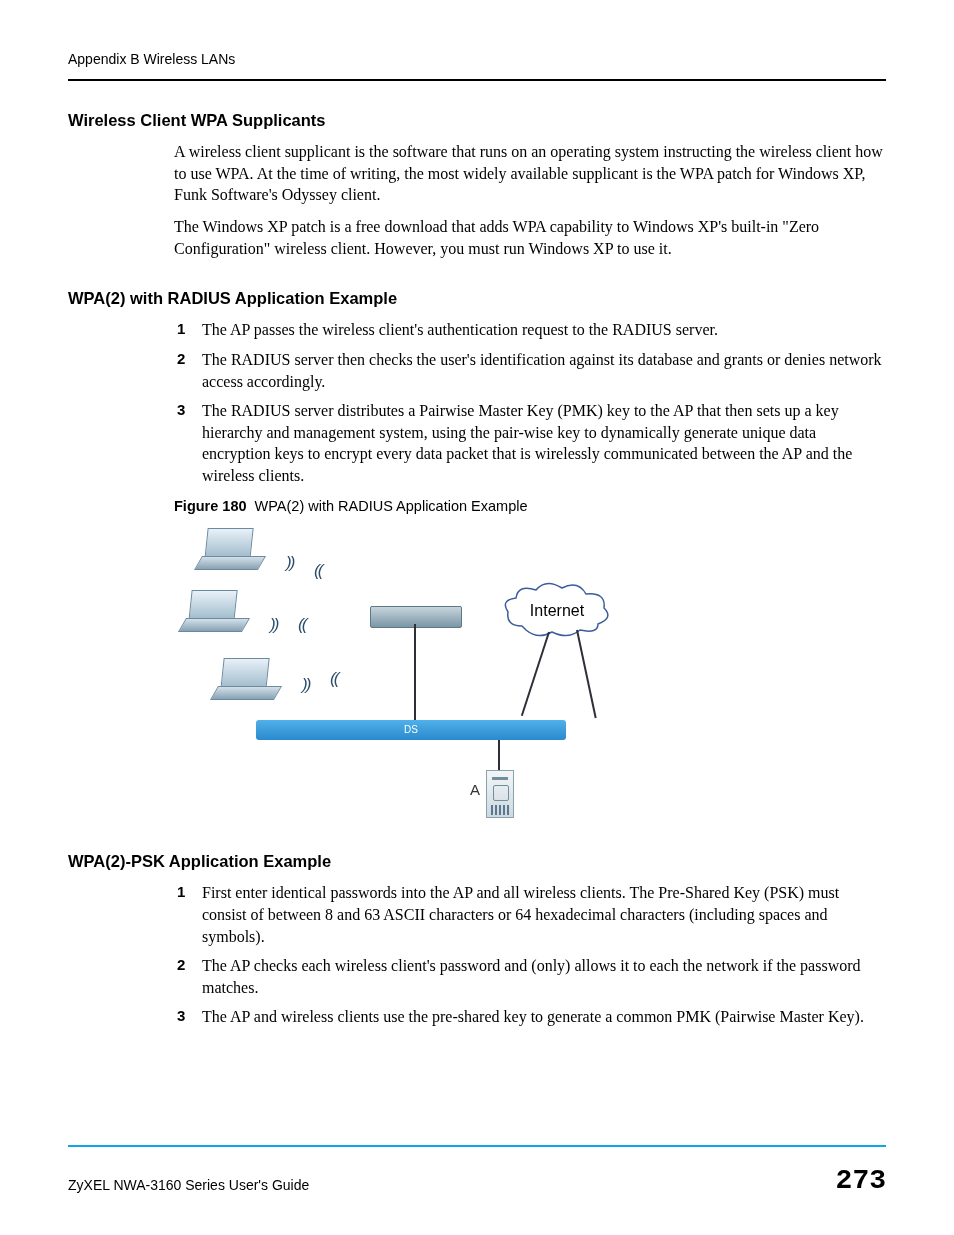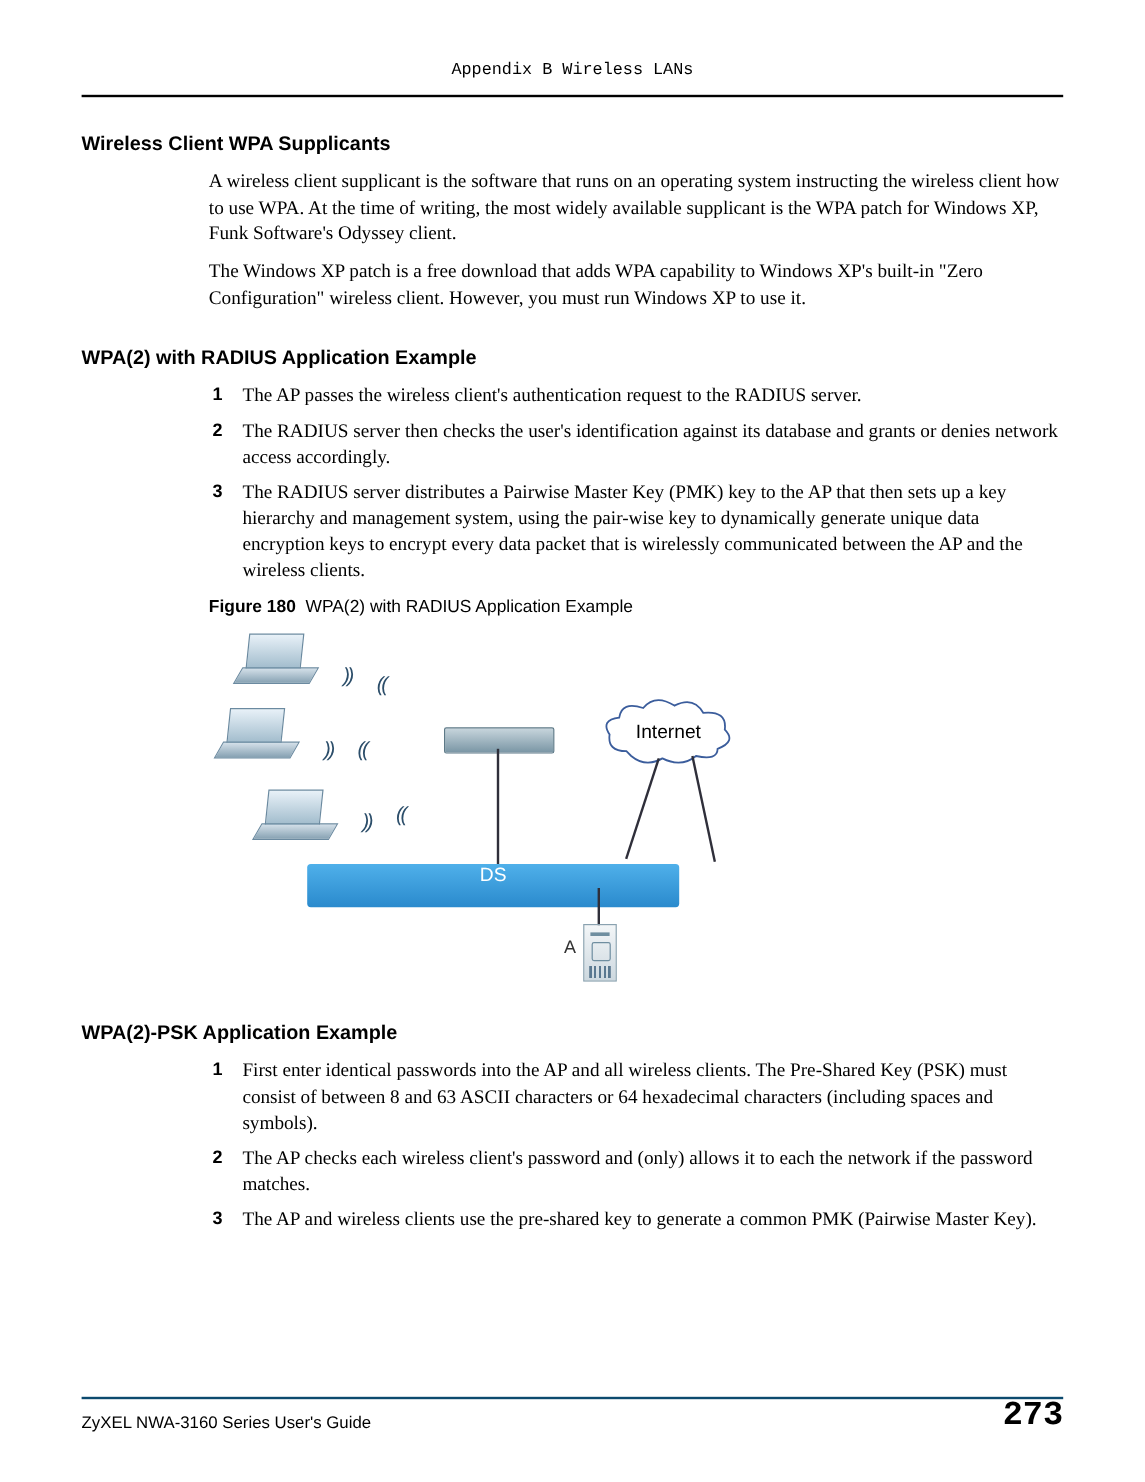--- a/index.html
+++ b/index.html
@@ -15,23 +15,23 @@
       box-sizing: border-box;
       color: #000;
     }
     .page {
       padding: 50px 68px 0 68px;
       box-sizing: border-box;
       height: 100%;
       position: relative;
     }
     .running-header {
-      font-family: Liberation Mono, monospace;
+      font-family: Liberation Sans, sans-serif;
       font-size: 14px;
-      text-align: center;
+      text-align: left;
       padding-bottom: 10px;
       border-bottom: 2px solid #000;
     }
     .section-heading {
       font-family: Arial, Helvetica, sans-serif;
       font-weight: bold;
       font-size: 16.5px;
       margin-top: 28px;
       margin-bottom: 10px;
     }
@@ -76,48 +76,48 @@
       width: 430px;
       height: 300px;
       position: relative;
       margin: 4px 0 10px 0;
     }
     .footer {
       position: absolute;
       left: 68px;
       right: 68px;
       bottom: 40px;
-      border-top: 2px solid #0c4a6e;
-      padding-top: 1px;
+      border-top: 2px solid #0ea5e9;
+      padding-top: 20px;
       display: flex;
       justify-content: space-between;
       align-items: flex-end;
     }
     .footer-left {
       font-family: Arial, Helvetica, sans-serif;
       font-size: 14px;
     }
     .page-number {
       font-family: Liberation Mono, monospace;
       font-weight: bold;
       font-size: 28px;
       line-height: 1;
     }
     
     .ds-bar {
       position: absolute;
       left: 82px;
       top: 198px;
       width: 310px;
-      height: 36px;
+      height: 20px;
       background: linear-gradient(#4fb0ea, #2a8acd);
       border-radius: 3px;
       color: #fff;
       font-family: Arial, Helvetica, sans-serif;
-      font-size: 16px;
+      font-size: 10px;
       text-align: center;
       line-height: 20px;
     }
     .vline1 { position: absolute; left: 240px; top: 102px; width: 2px; height: 96px; background: #2f2f3a; }
     .vline2 { position: absolute; left: 324px; top: 218px; width: 2px; height: 34px; background: #2f2f3a; }
     .int-line1 { position: absolute; left: 374px; top: 110px; width: 2px; height: 88px; background: #2f2f3a; transform: rotate(18deg); transform-origin: top; }
     .int-line2 { position: absolute; left: 402px; top: 108px; width: 2px; height: 90px; background: #2f2f3a; transform: rotate(-12deg); transform-origin: top; }
     .router {
       position: absolute; left: 196px; top: 84px; width: 90px; height: 20px;
       background: linear-gradient(#c7d5dc, #7a96a5);

